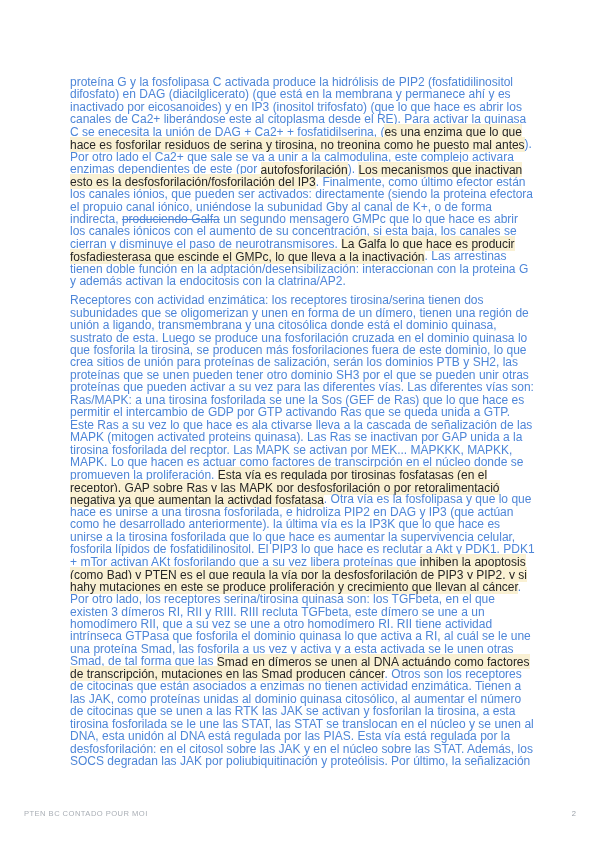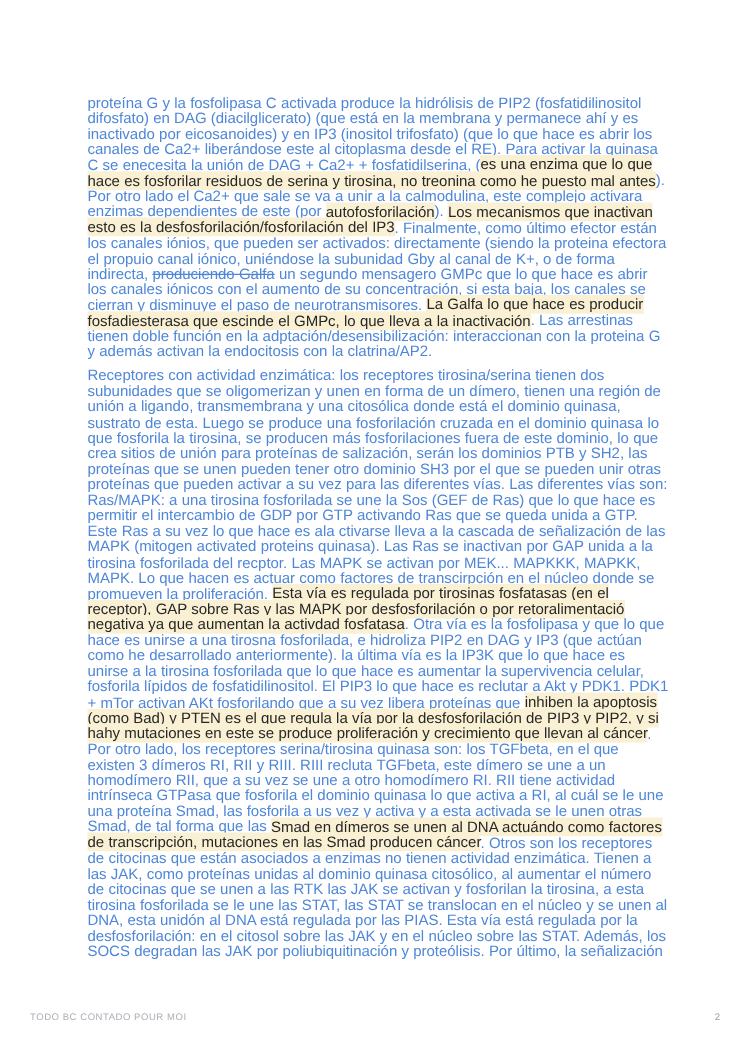--- a/index.html
+++ b/index.html
@@ -62,16 +62,16 @@
 </style>
 </head>
 <body>
 
 <div class="page">
   <div class="content">
       <div class="para"><span class="run-normal">proteína G y la fosfolipasa C activada produce la hidrólisis de PIP2 (fosfatidilinositol difosfato) en DAG (diacilglicerato) (que está en la membrana y permanece ahí y es inactivado por eicosanoides) y en IP3 (inositol trifosfato) (que lo que hace es abrir los canales de Ca2+ liberándose este al citoplasma desde el RE). Para activar la quinasa C se enecesita la unión de DAG + Ca2+ + fosfatidilserina, (</span><span class="run-highlight">es una enzima que lo que hace es fosforilar residuos de serina y tirosina, no treonina como he puesto mal antes</span><span class="run-normal">). Por otro lado el Ca2+ que sale se va a unir a la calmodulina, este complejo activara enzimas dependientes de este (por </span><span class="run-highlight">autofosforilación</span><span class="run-normal">). </span><span class="run-highlight">Los mecanismos que inactivan esto es la desfosforilación/fosforilación del IP3</span><span class="run-normal">. Finalmente, como último efector están los canales iónios, que pueden ser activados: directamente (siendo la proteina efectora el propuio canal iónico, uniéndose la subunidad Gby al canal de K+, o de forma indirecta, </span><span class="run-strike">produciendo Galfa</span><span class="run-normal"> un segundo mensagero GMPc que lo que hace es abrir los canales iónicos con el aumento de su concentración, si esta baja, los canales se cierran y disminuye el paso de neurotransmisores. </span><span class="run-highlight">La Galfa lo que hace es producir fosfadiesterasa que escinde el GMPc, lo que lleva a la inactivación</span><span class="run-normal">. Las arrestinas tienen doble función en la adptación/desensibilización: interaccionan con la proteina G y además activan la endocitosis con la clatrina/AP2.</span></div>
       <div class="para"><span class="run-normal">Receptores con actividad enzimática: los receptores tirosina/serina tienen dos subunidades que se oligomerizan y unen en forma de un dímero, tienen una región de unión a ligando, transmembrana y una citosólica donde está el dominio quinasa, sustrato de esta. Luego se produce una fosforilación cruzada en el dominio quinasa lo que fosforila la tirosina, se producen más fosforilaciones fuera de este dominio, lo que crea sitios de unión para proteínas de salización, serán los dominios PTB y SH2, las proteínas que se unen pueden tener otro dominio SH3 por el que se pueden unir otras proteínas que pueden activar a su vez para las diferentes vías. Las diferentes vías son: Ras/MAPK: a una tirosina fosforilada se une la Sos (GEF de Ras) que lo que hace es permitir el intercambio de GDP por GTP activando Ras que se queda unida a GTP. Este Ras a su vez lo que hace es ala ctivarse lleva a la cascada de señalización de las MAPK (mitogen activated proteins quinasa). Las Ras se inactivan por GAP unida a la tirosina fosforilada del recptor. Las MAPK se activan por MEK... MAPKKK, MAPKK, MAPK. Lo que hacen es actuar como factores de transcirpción en el núcleo donde se promueven la proliferación. </span><span class="run-highlight">Esta vía es regulada por tirosinas fosfatasas (en el receptor), GAP sobre Ras y las MAPK por desfosforilación o por retoralimentació negativa ya que aumentan la activdad fosfatasa</span><span class="run-normal">. Otra vía es la fosfolipasa y que lo que hace es unirse a una tirosna fosforilada, e hidroliza PIP2 en DAG y IP3 (que actúan como he desarrollado anteriormente). la última vía es la IP3K que lo que hace es unirse a la tirosina fosforilada que lo que hace es aumentar la supervivencia celular, fosforila lípidos de fosfatidilinositol. El PIP3 lo que hace es reclutar a Akt y PDK1. PDK1 + mTor activan AKt fosforilando que a su vez libera proteínas que </span><span class="run-highlight">inhiben la apoptosis (como Bad) y PTEN es el que regula la vía por la desfosforilación de PIP3 y PIP2, y si hahy mutaciones en este se produce proliferación y crecimiento que llevan al cáncer</span><span class="run-normal">. Por otro lado, los receptores serina/tirosina quinasa son: los TGFbeta, en el que existen 3 dímeros RI, RII y RIII. RIII recluta TGFbeta, este dímero se une a un homodímero RII, que a su vez se une a otro homodímero RI. RII tiene actividad intrínseca GTPasa que fosforila el dominio quinasa lo que activa a RI, al cuál se le une una proteína Smad, las fosforila a us vez y activa y a esta activada se le unen otras Smad, de tal forma que las </span><span class="run-highlight">Smad en dímeros se unen al DNA actuándo como factores de transcripción, mutaciones en las Smad producen cáncer</span><span class="run-normal">. Otros son los receptores de citocinas que están asociados a enzimas no tienen actividad enzimática. Tienen a las JAK, como proteínas unidas al dominio quinasa citosólico, al aumentar el número de citocinas que se unen a las RTK las JAK se activan y fosforilan la tirosina, a esta tirosina fosforilada se le une las STAT, las STAT se translocan en el núcleo y se unen al DNA, esta unidón al DNA está regulada por las PIAS. Esta vía está regulada por la desfosforilación: en el citosol sobre las JAK y en el núcleo sobre las STAT. Además, los SOCS degradan las JAK por poliubiquitinación y proteólisis. Por último, la señalización</span></div>
     </div>
   <div class="footer">
-    <span class="doc-title">TODO BC CONTADO POUR MOI</span>
+    <span class="doc-title">PTEN BC CONTADO POUR MOI</span>
     <span class="page-num">2</span>
   </div>
 </div>
 
 </body></html>

